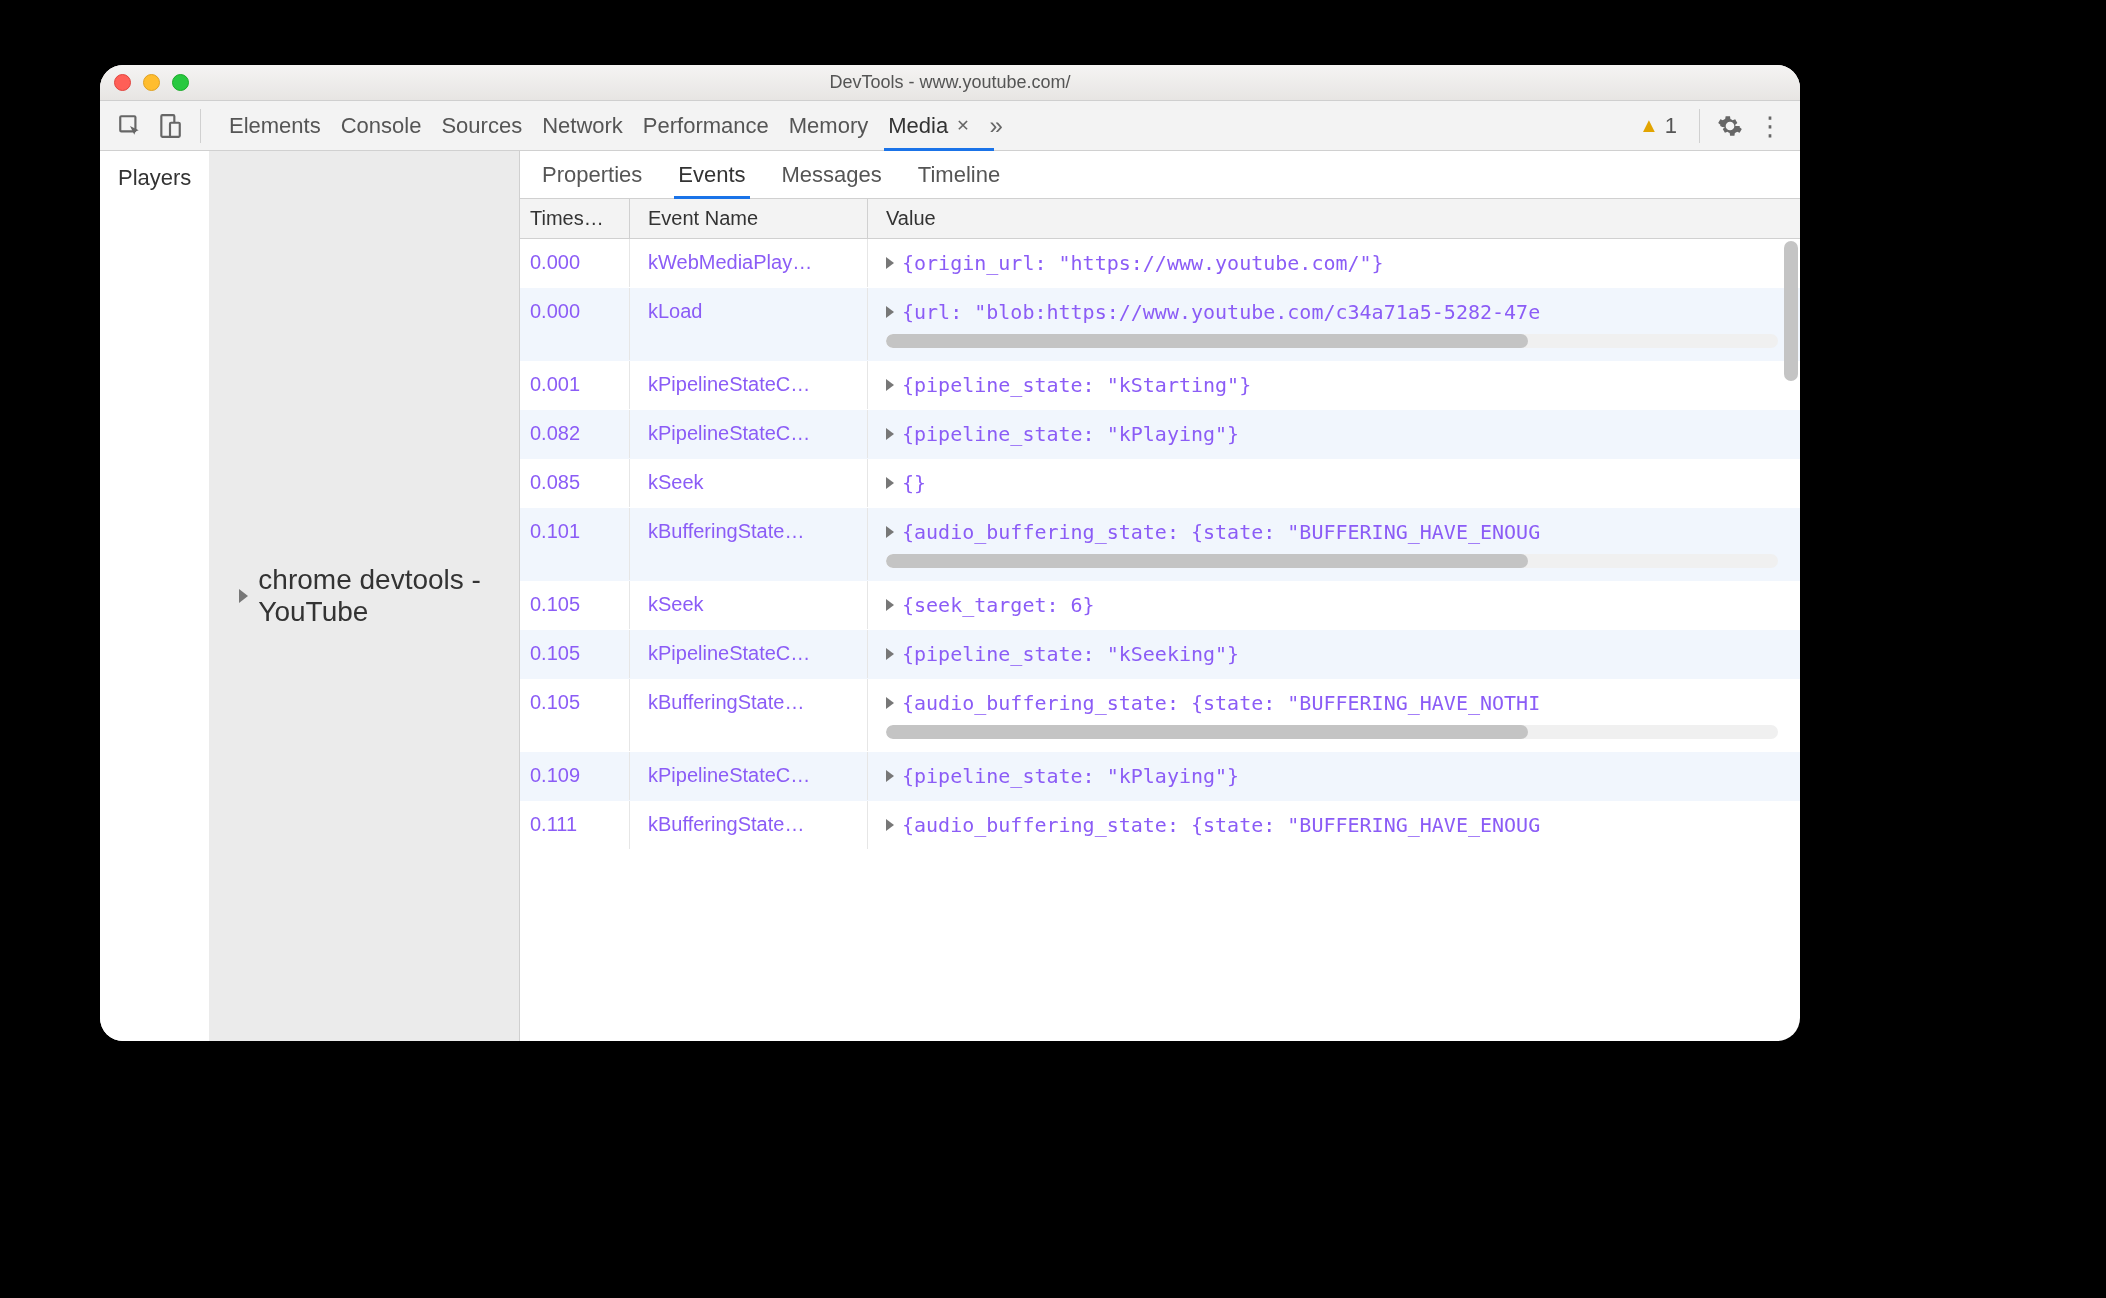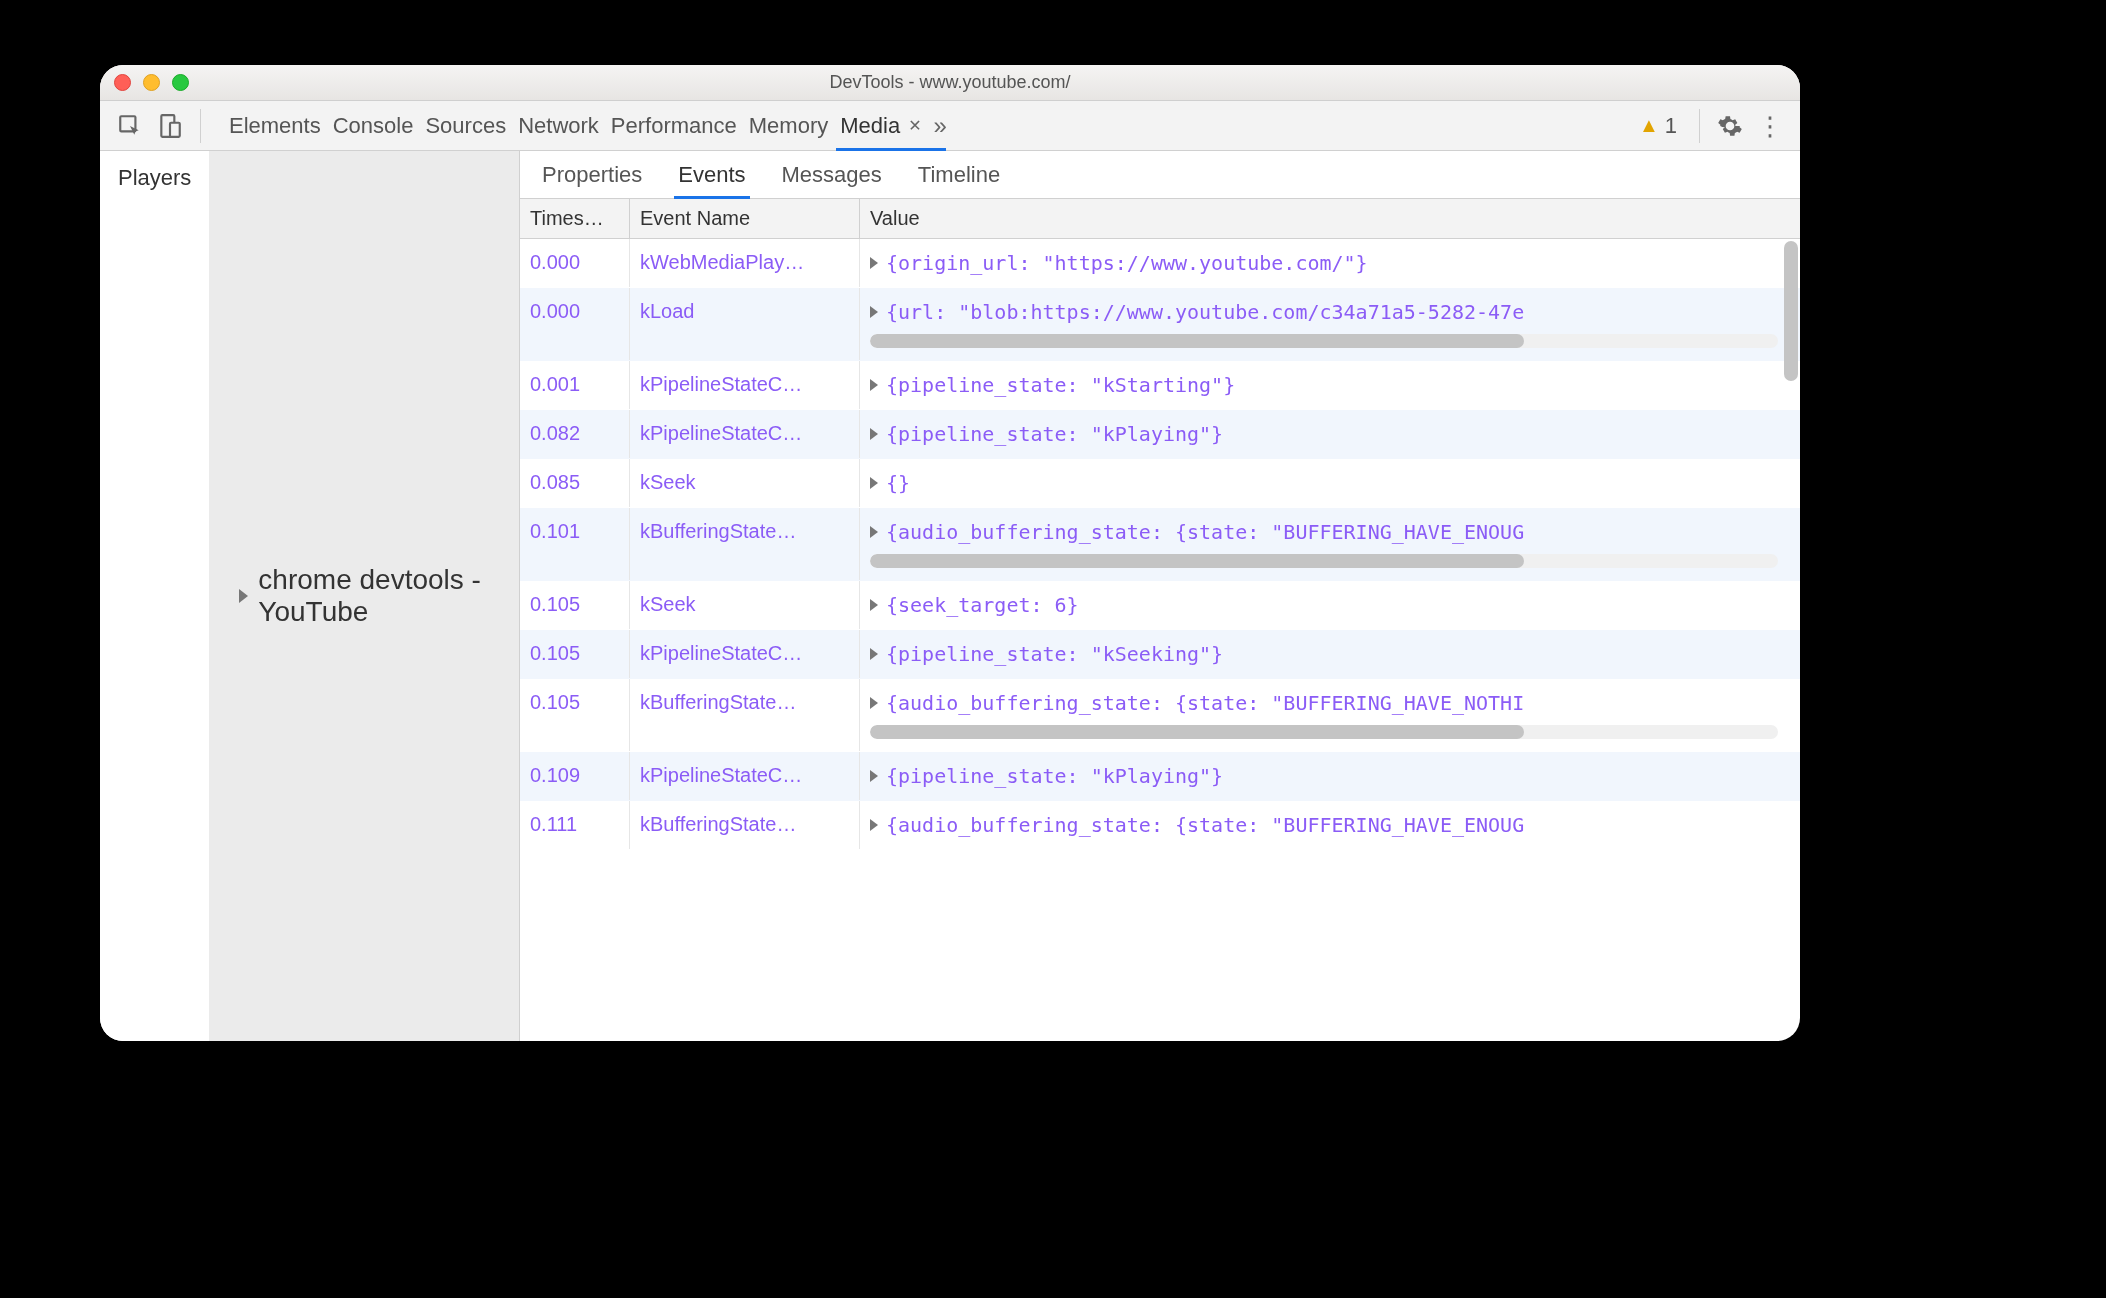--- a/index.html
+++ b/index.html
@@ -53,21 +53,21 @@
     align-items: center;
     padding: 0 10px;
     font-size: 22px;
     color: #555;
   }
   .tabbar .icon-btn {
     width: 40px; height: 40px; display: flex; align-items:center; justify-content:center;
     color: #666; cursor: pointer;
   }
   .tabbar .divider { width: 1px; height: 34px; background: #d0d0d0; margin: 0 10px; }
-  .tabs { display: flex; gap: 12px; margin-left: 18px; align-items: center; height: 100%; }
+  .tabs { display: flex; gap: 20px; margin-left: 18px; align-items: center; height: 100%; }
   .tab {
     height: 100%; display: flex; align-items:center; color:#555; cursor:pointer;
     position: relative;
   }
   .tab.active { color: #333; }
   .tab.active::after {
     content:""; position:absolute; left:-4px; right:-24px; bottom:-1px; height:3px; background:#1a73e8;
   }
   .tab-close { margin-left: 8px; color:#666; font-size:16px; }
   .spacer { flex: 1; }
@@ -105,20 +105,21 @@
   .subtab { height:100%; display:flex; align-items:center; cursor:pointer; position:relative; }
   .subtab.active { color:#333; }
   .subtab.active::after {
     content:""; position:absolute; left:-4px; right:-4px; bottom:-1px; height:3px; background:#1a73e8;
   }
   
   .table-wrap { flex:1; overflow:hidden; position:relative; }
   .thead, .trow {
     display:grid;
     grid-template-columns: 110px 230px 1fr;
+    gap: 8px;
   }
   .thead {
     background:#f3f3f3; border-bottom:1px solid #d0d0d0;
     font-size:20px; color:#333;
   }
   .th {
     padding: 8px 10px; border-right:1px solid #d0d0d0;
     white-space: nowrap; overflow:hidden; text-overflow:ellipsis;
   }
   .th:last-child { border-right:none; }

